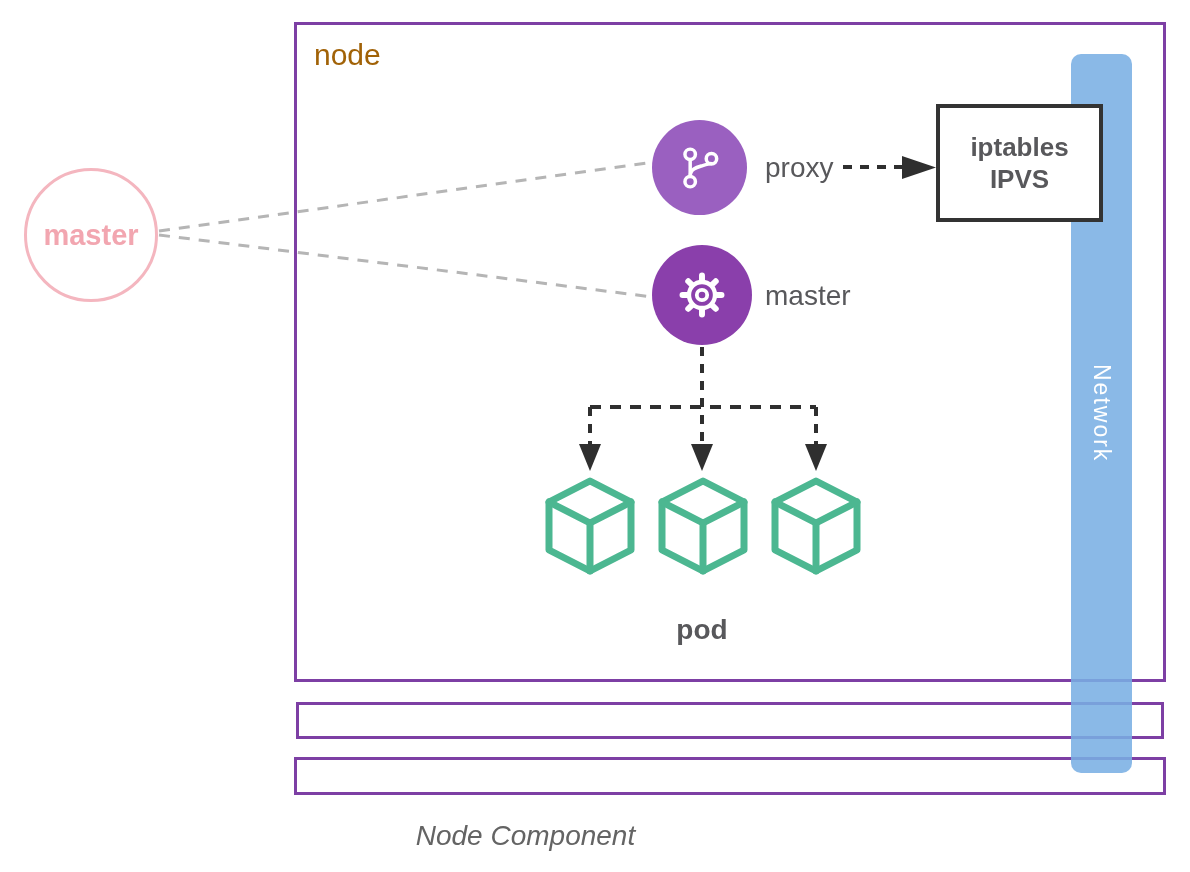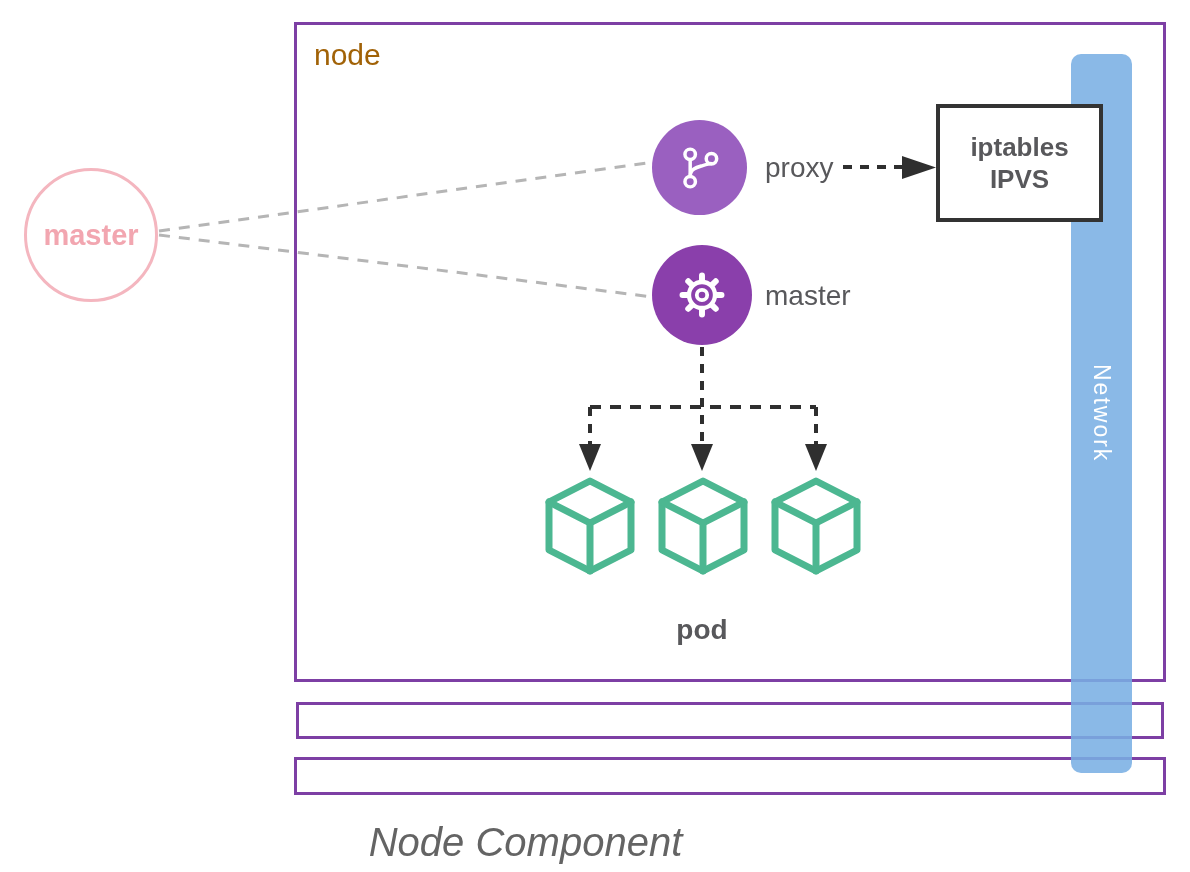--- a/index.html
+++ b/index.html
@@ -88,21 +88,21 @@
   .cube-2{left:657px;top:476px;}
   .cube-3{left:770px;top:476px;}
   .pod-label{
     left:652px;top:582px;width:100px;text-align:center;
     font-size:28px;font-weight:bold;color:#58585b;z-index:4;margin-top:32px;
   }
 
   
   .caption{
     left:0;top:820px;width:1051px;text-align:center;
-    font-size:40px;font-style:italic;color:#646464;z-index:4;
+    font-size:28px;font-style:italic;color:#646464;z-index:4;
   }
 
   .connectors{left:0;top:0;z-index:2;pointer-events:none;}
 </style>
 </head>
 <body>
 
 <div class="canvas">
 
   <div class="abs node-box"></div>

